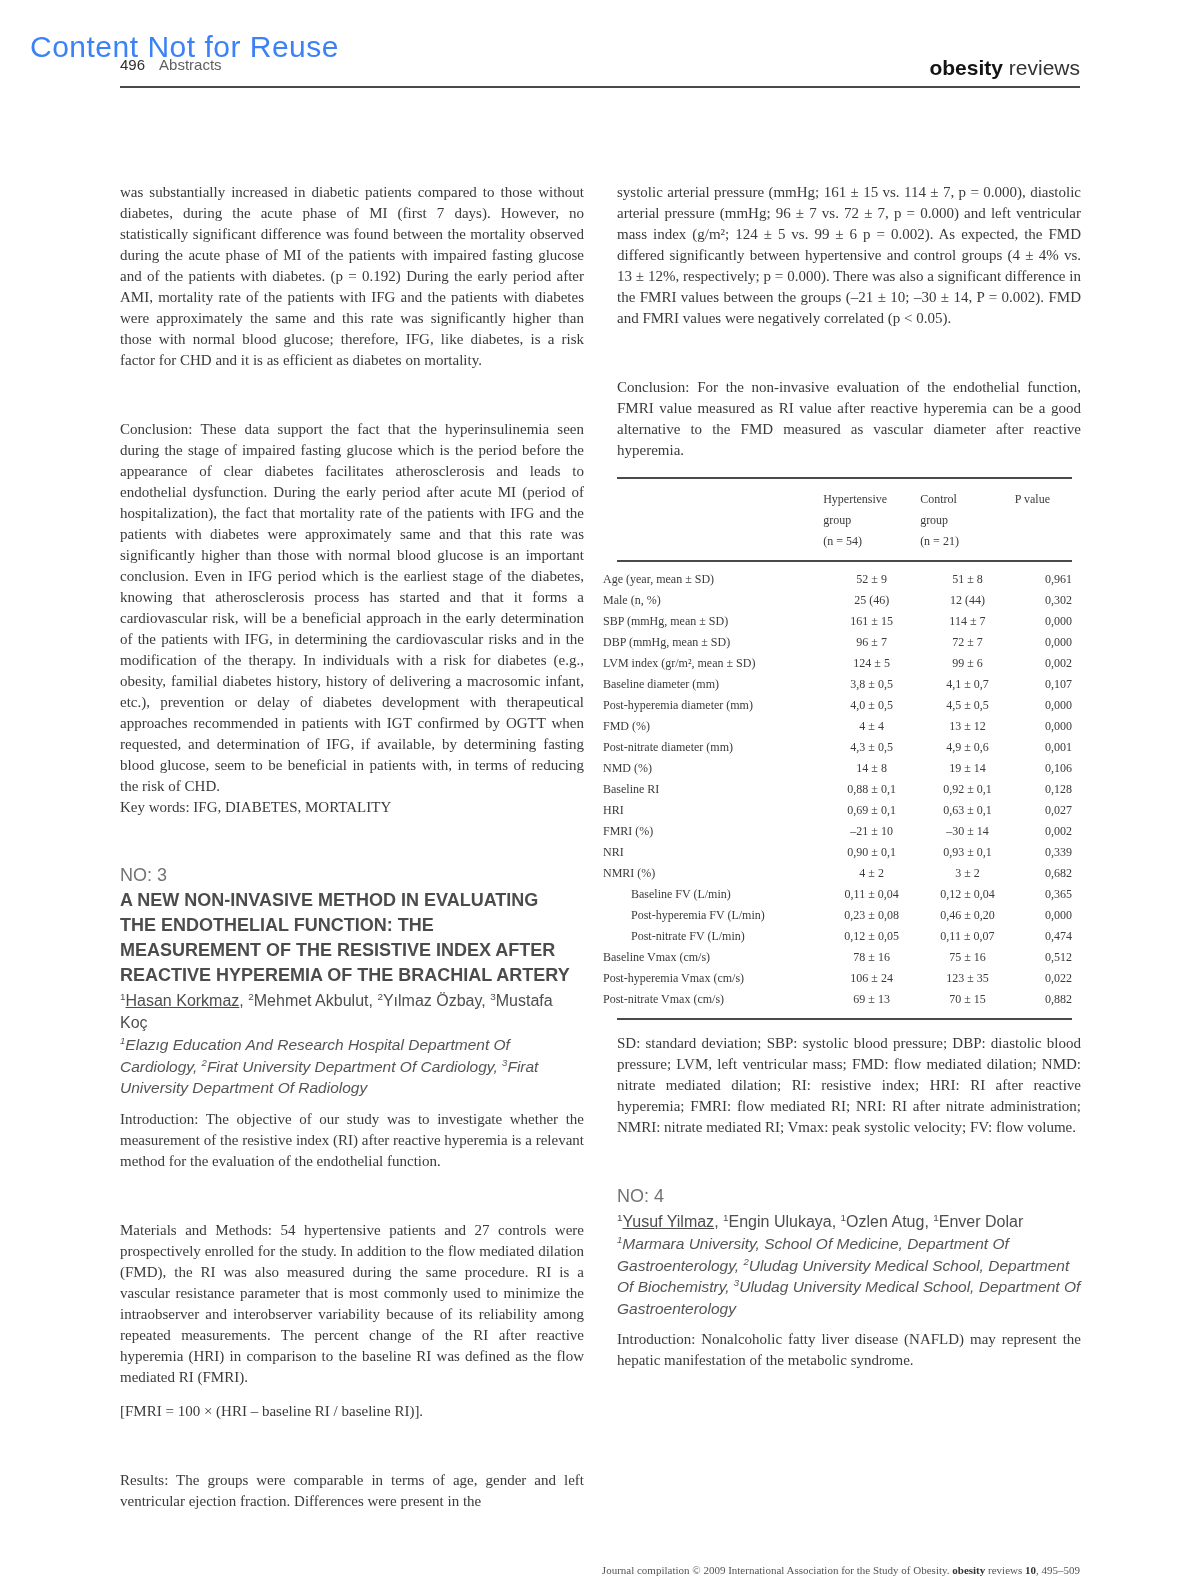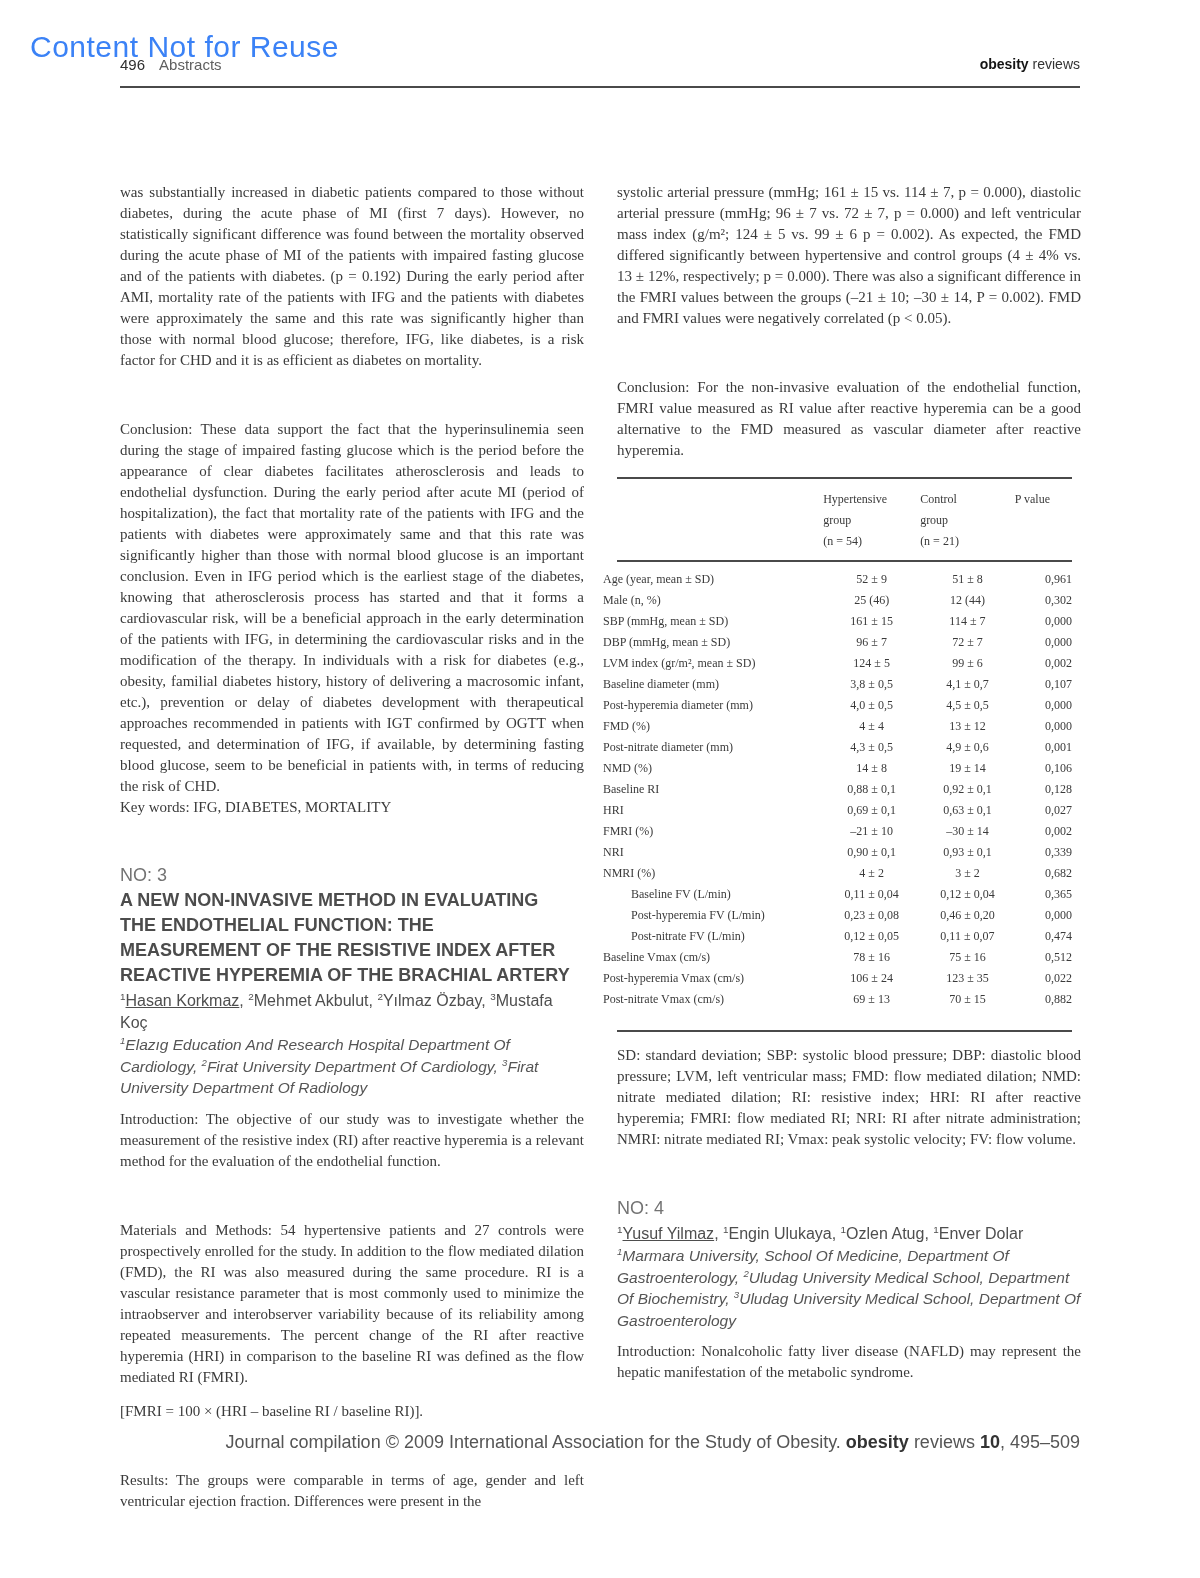--- a/index.html
+++ b/index.html
@@ -20,21 +20,21 @@
   .page-num {
     font-family:"Liberation Sans", sans-serif; font-weight:normal;
     font-size:15px; color:#2f2f2f;
   }
   .section-label {
     font-family:"Liberation Sans", sans-serif; font-size:15px; color:#5f5f5f;
     margin-left:14px;
   }
   .journal {
     position:absolute; right:0; top:0;
-    font-family:"Liberation Sans", sans-serif; font-size:14px; color:#333;
+    font-family:"Liberation Sans", sans-serif; font-size:21px; color:#333;
   }
   .journal .jb { font-weight:bold; color:#141414; }
   
   .col { position:absolute; top:134px; width:464px; }
   .col-left  { left:120px; }
   .col-right { left:617px; }
   p { margin:0; }
   .body { font-size:15px; line-height:21px; color:#3a3a3a; }
   .j { text-align:justify;margin-top:48px; }
   .mt { margin-top:10px; }
@@ -66,33 +66,33 @@
     border-top:2px solid #4a4a4a; border-bottom:2px solid #4a4a4a;
     font-size:12px; color:#3a3a3a;
   }
   table.results th {
     font-weight:normal; text-align:left; vertical-align:top;
     white-space:pre-line; line-height:21px; padding:10px 0 8px 0;
     border-bottom:2px solid #4a4a4a;
   }
   table.results td { line-height:21px; vertical-align:top; padding:0; }
   tbody tr:first-child td { padding-top:7px; }
-  tbody tr:last-child  td { padding-bottom:20px; }
+  tbody tr:last-child  td { padding-bottom:8px; }
   td.tl { width:190px; padding-left:14px; text-indent:-14px; }
   td.tl.ind { padding-left:28px; }
   td.tv { width:100px; text-align:center; }
   td.tp { width:60px; text-align:right; }
   th.h-val { width:100px; }
   th.h-p   { width:60px; }
   .footnote { margin-top:13px; }
   
   .page-footer {
-    position:absolute; left:120px; top:1432px; width:960px;
-    text-align:right; font-family:Liberation Sans, sans-serif;
-    font-size:18px; color:#555;
+    position:absolute; left:120px; top:1564px; width:960px;
+    text-align:right; font-family:Liberation Serif, serif;
+    font-size:11px; color:#555;
   }
   .page-footer .fb { font-weight:bold; color:#333; }
 </style>
 </head>
 <body>
 
 <div class="page">
 
   <div class="watermark">Content Not for Reuse</div>
 

